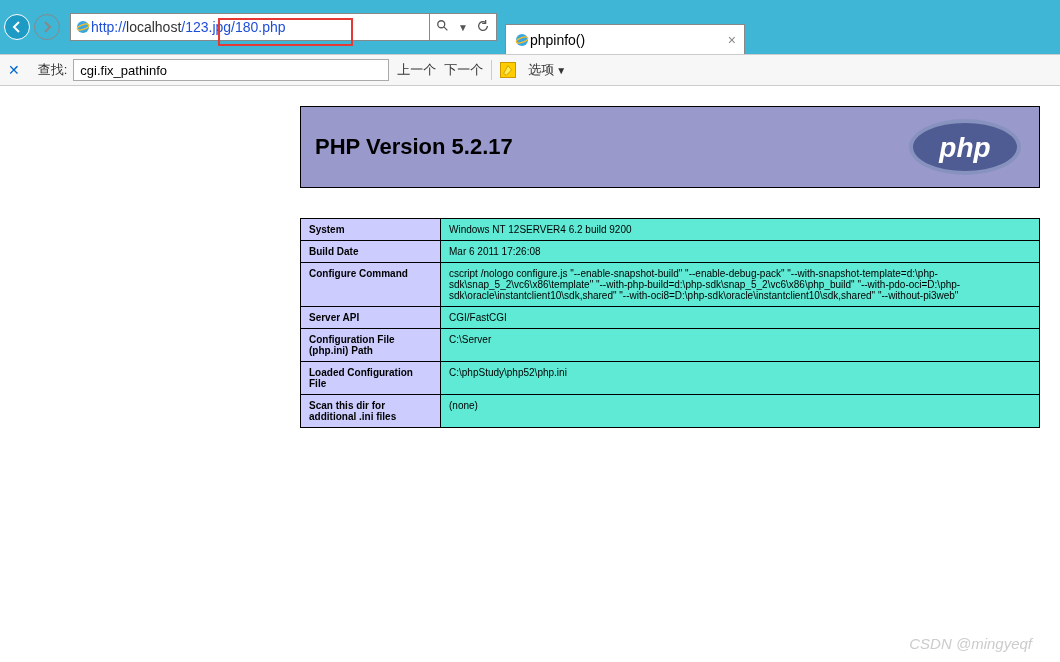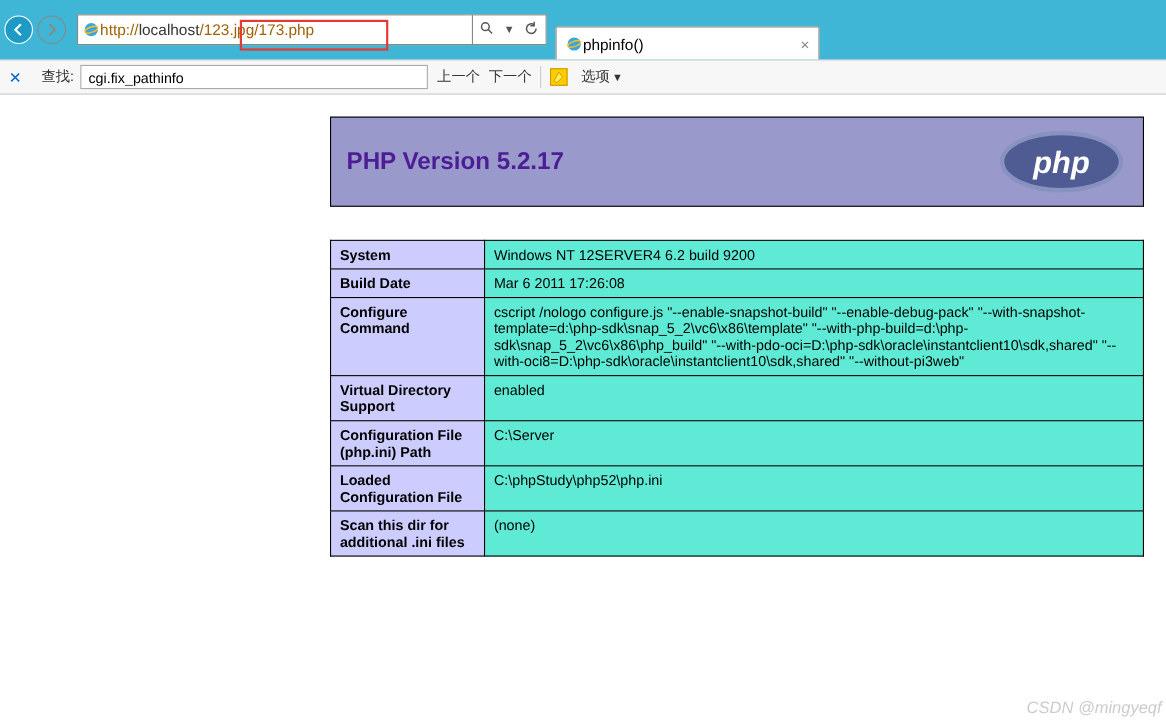--- a/index.html
+++ b/index.html
@@ -4,21 +4,21 @@
 <style>
   * { box-sizing: border-box; margin: 0; padding: 0; }
   body { font-family: Arial, sans-serif; font-size: 14px; background: #fff; width: 1060px; height: 662px; overflow: hidden; position: relative; }
   
   
   .chrome-top { height: 54px; background: #3fb6d6; display: flex; align-items: center; padding: 0 4px; position: relative; }
   .nav-btn { width: 26px; height: 26px; border-radius: 50%; border: 1px solid #fff; background: #1e9bc4; color: #fff; display: flex; align-items: center; justify-content: center; font-size: 16px; margin-right: 4px; cursor: pointer; }
   .nav-btn.fwd { background: transparent; border-color: #888; color: #888; }
   .addr-wrap { display: flex; align-items: center; background: #fff; border: 1px solid #888; height: 28px; margin-left: 6px; padding: 0 4px; width: 360px; }
   .addr-text { flex: 1; border: none; outline: none; font-size: 14px; color: #333; background: transparent; }
-  .url-gray { color: #a16207; }
+  .url-gray { color: #1d4ed8; }
   .highlight-box { position: absolute; border: 2px solid #e53935; left: 218px; top: 18px; width: 135px; height: 28px; pointer-events: none; }
   .addr-btns { display: flex; align-items: center; background: #fff; border: 1px solid #888; border-left: none; height: 28px; padding: 0 6px; gap: 8px; color: #555; }
   .addr-btns span { cursor: pointer; }
   
   
   .tabs { display: flex; align-items: flex-end; margin-left: 8px; height: 54px; }
   .tab { background: #fff; border: 1px solid #888; border-bottom: none; height: 30px; display: flex; align-items: center; padding: 0 8px; gap: 0; min-width: 240px; }
   .tab-close { color: #888; cursor: pointer; margin-left: auto; font-size: 14px; }
   
   
@@ -28,29 +28,29 @@
   .find-input { border: 1px solid #aaa; height: 22px; width: 316px; padding: 0 6px; font-size: 13px; }
   .find-btn { margin-left: 8px; cursor: pointer; }
   .find-sep { width: 1px; height: 20px; background: #ccc; margin: 0 8px; }
   .highlight-icon { width: 16px; height: 16px; background: #ffcc00; border: 1px solid #cc9900; display: inline-block; margin-right: 4px; }
   .dropdown-arrow { font-size: 10px; margin-left: 2px; }
   
   
   .content { padding: 20px 0 0 300px; }
   
   .php-header { width: 740px; background: #9999cc; border: 1px solid #000; padding: 10px 14px; display: flex; align-items: center; justify-content: space-between; }
-  .php-header h1 { font-size: 22px; font-weight: bold; color: #4c1d95; }
+  .php-header h1 { font-size: 22px; font-weight: bold; color: #000000; }
   .php-logo { width: 120px; height: 60px; }
   
   .info-table { width: 740px; border-collapse: collapse; margin-top: 30px; }
-  .info-table td { border: 1px solid #000; padding: 5px 8px; font-size: 13px; color: #000; vertical-align: top; }
+  .info-table td { border: 1px solid #000; padding: 5px 8px; font-size: 10px; color: #000; vertical-align: top; }
   .info-table td.e { background: #ccccff; font-weight: bold; width: 140px; }
   .info-table td.v { background: #5eead4; }
   
-  .watermark { position: absolute; bottom: 10px; right: 4px; color: #ccc; font-size: 15px; font-style: italic; pointer-events: none; }
+  .watermark { position: absolute; bottom: 10px; right: 28px; color: #ccc; font-size: 15px; font-style: italic; pointer-events: none; }
   
   .ie-svg { display: inline-block; }
 </style>
 </head>
 <body>
 
 <div class="chrome-top">
   <div class="nav-btn">
     <svg width="14" height="14" viewBox="0 0 14 14">
         <path d="M9 2 L4 7 L9 12" stroke="#fff" stroke-width="2" fill="none"></path>
@@ -61,21 +61,21 @@
         <path d="M5 2 L10 7 L5 12" stroke="#888" stroke-width="2" fill="none"></path>
       </svg>
   </div>
 
   <div class="addr-wrap">
     <svg class="ie-svg" width="16" height="16" viewBox="0 0 24 24">
       <circle cx="12" cy="12" r="9" fill="#3aa6e0"></circle>
       <ellipse cx="12" cy="12" rx="9" ry="3.5" fill="none" stroke="#fbbf24" stroke-width="2" transform="rotate(-20 12 12)"></ellipse>
     </svg>
     <span class="addr-text">
-      <span class="url-gray">http://</span><span>localhost</span><span class="url-gray">/123.jpg/173.php</span>
+      <span class="url-gray">http://</span><span>localhost</span><span class="url-gray">/123.jpg/180.php</span>
     </span>
   </div>
   <div class="addr-btns">
     <span>
       <svg width="14" height="14" viewBox="0 0 16 16">
           <circle cx="6" cy="6" r="4" stroke="#555" stroke-width="1.5" fill="none"></circle>
           <line x1="9" y1="9" x2="13" y2="13" stroke="#555" stroke-width="1.5"></line>
         </svg>
     </span>
     <span style="font-size:10px;color:#555;">▼</span>
@@ -136,22 +136,22 @@
         </tr>
         <tr>
           <td class="e">Build Date</td>
           <td class="v">Mar 6 2011 17:26:08</td>
         </tr>
         <tr>
           <td class="e">Configure Command</td>
           <td class="v">cscript /nologo configure.js "--enable-snapshot-build" "--enable-debug-pack" "--with-snapshot-template=d:\php-sdk\snap_5_2\vc6\x86\template" "--with-php-build=d:\php-sdk\snap_5_2\vc6\x86\php_build" "--with-pdo-oci=D:\php-sdk\oracle\instantclient10\sdk,shared" "--with-oci8=D:\php-sdk\oracle\instantclient10\sdk,shared" "--without-pi3web"</td>
         </tr>
         <tr>
-          <td class="e">Virtual Directory Support</td>
-          <td class="v">enabled</td>
+          <td class="e">Server API</td>
+          <td class="v">CGI/FastCGI</td>
         </tr>
         <tr>
           <td class="e">Configuration File (php.ini) Path</td>
           <td class="v">C:\Server</td>
         </tr>
         <tr>
           <td class="e">Loaded Configuration File</td>
           <td class="v">C:\phpStudy\php52\php.ini</td>
         </tr>
         <tr>

